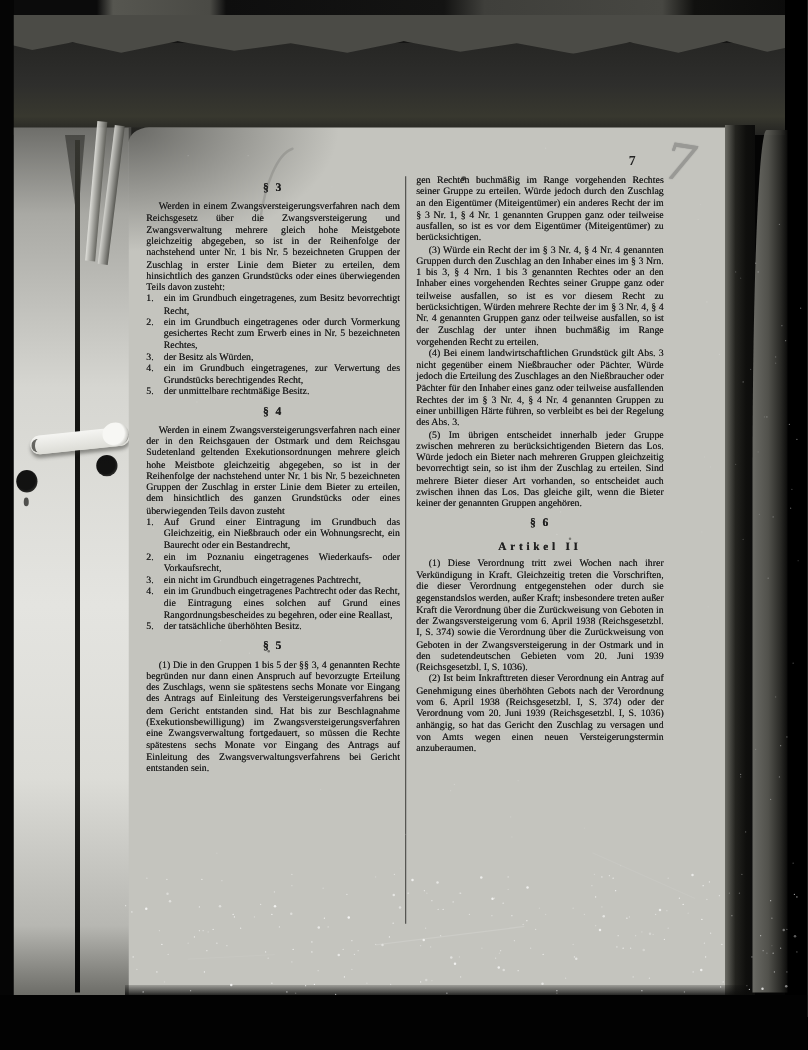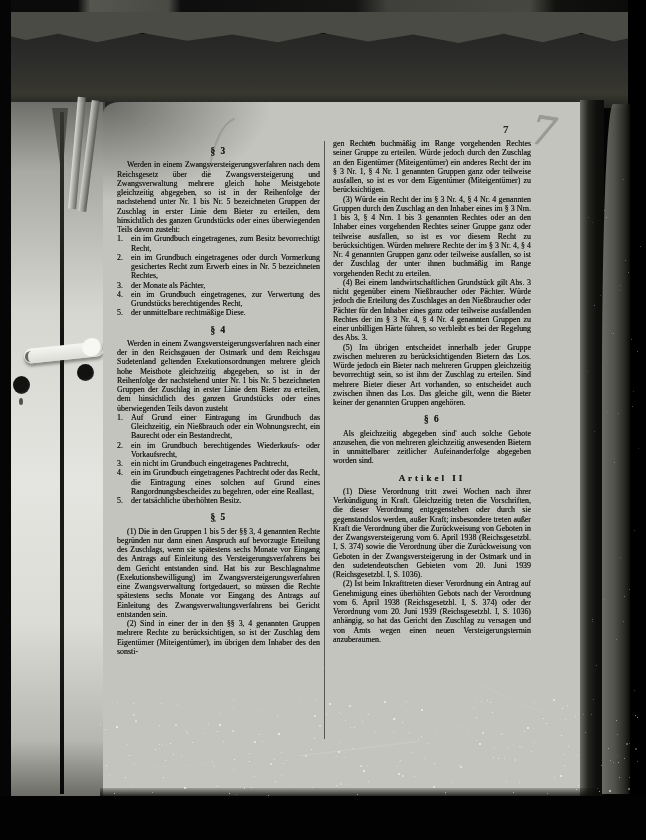--- a/index.html
+++ b/index.html
@@ -122,41 +122,39 @@
 
   <svg class="pencil-mark" width="38" height="70" viewBox="0 0 38 70">
     <path d="M8,64 C12,34 22,10 34,6" stroke="#6f6f6b" stroke-width="2" fill="none" stroke-linecap="round"></path>
   </svg>
 
   <div class="col col-left">
       <div class="heading first">§ 3</div>
       <div class="para">Werden in einem Zwangsversteigerungsverfahren nach dem Reichsgesetz über die Zwangsversteigerung und Zwangsverwaltung mehrere gleich hohe Meistgebote gleichzeitig abgegeben, so ist in der Reihenfolge der nachstehend unter Nr. 1 bis Nr. 5 bezeichneten Gruppen der Zuschlag in erster Linie dem Bieter zu erteilen, dem hinsichtlich des ganzen Grundstücks oder eines überwiegenden Teils davon zusteht:</div>
       <div class="list-item"><span class="num">1.</span><span>ein im Grundbuch eingetragenes, zum Besitz bevorrechtigt Recht,</span></div>
       <div class="list-item"><span class="num">2.</span><span>ein im Grundbuch eingetragenes oder durch Vormerkung gesichertes Recht zum Erwerb eines in Nr. 5 bezeichneten Rechtes,</span></div>
-      <div class="list-item"><span class="num">3.</span><span>der Monate als Pächter,</span></div>
+      <div class="list-item"><span class="num">3.</span><span>der Besitz als Würden,</span></div>
       <div class="list-item"><span class="num">4.</span><span>ein im Grundbuch eingetragenes, zur Verwertung des Grundstücks berechtigendes Recht,</span></div>
-      <div class="list-item"><span class="num">5.</span><span>der unmittelbare rechtmäßige Diese.</span></div>
+      <div class="list-item"><span class="num">5.</span><span>der unmittelbare rechtmäßige Besitz.</span></div>
       <div class="heading">§ 4</div>
       <div class="para">Werden in einem Zwangsversteigerungsverfahren nach einer der in den Reichsgauen der Ostmark und dem Reichsgau Sudetenland geltenden Exekutionsordnungen mehrere gleich hohe Meistbote gleichzeitig abgegeben, so ist in der Reihenfolge der nachstehend unter Nr. 1 bis Nr. 5 bezeichneten Gruppen der Zuschlag in erster Linie dem Bieter zu erteilen, dem hinsichtlich des ganzen Grundstücks oder eines überwiegenden Teils davon zusteht</div>
       <div class="list-item"><span class="num">1.</span><span>Auf Grund einer Eintragung im Grundbuch das Gleichzeitig, ein Nießbrauch oder ein Wohnungsrecht, ein Baurecht oder ein Bestandrecht,</span></div>
-      <div class="list-item"><span class="num">2.</span><span>ein im Grundbuch berechtigendes Wiederkaufs- oder Vorkaufsrecht,</span></div>
+      <div class="list-item"><span class="num">2.</span><span>ein im Poznaniu eingetragenes Wiederkaufs- oder Vorkaufsrecht,</span></div>
       <div class="list-item"><span class="num">3.</span><span>ein nicht im Grundbuch eingetragenes Pachtrecht,</span></div>
       <div class="list-item"><span class="num">4.</span><span>ein im Grundbuch eingetragenes Pachtrecht oder das Recht, die Eintragung eines solchen auf Grund eines Rangordnungsbescheides zu begehren, oder eine Reallast,</span></div>
       <div class="list-item"><span class="num">5.</span><span>der tatsächliche überhöhten Besitz.</span></div>
       <div class="heading">§ 5</div>
       <div class="para">(1) Die in den Gruppen 1 bis 5 der §§ 3, 4 genannten Rechte begründen nur dann einen Anspruch auf bevorzugte Erteilung des Zuschlags, wenn sie spätestens sechs Monate vor Eingang des Antrags auf Einleitung des Versteigerungsverfahrens bei dem Gericht entstanden sind. Hat bis zur Beschlagnahme (Exekutionsbewilligung) im Zwangsversteigerungsverfahren eine Zwangsverwaltung fortgedauert, so müssen die Rechte spätestens sechs Monate vor Eingang des Antrags auf Einleitung des Zwangsverwaltungsverfahrens bei Gericht entstanden sein.</div>
-      <div class="para">(2) Sind in einer der in den §§ 3, 4 genannten Gruppen mehrere Rechte zu berücksichtigen, so ist der Zuschlag dem Eigentümer (Miteigentümer), im übrigen dem Inhaber des den sonsti-</div>
     </div>
   <div class="col col-right">
       <div class="para noindent">gen Rechten buchmäßig im Range vorgehenden Rechtes seiner Gruppe zu erteilen. Würde jedoch durch den Zuschlag an den Eigentümer (Miteigentümer) ein anderes Recht der im § 3 Nr. 1, § 4 Nr. 1 genannten Gruppen ganz oder teilweise ausfallen, so ist es vor dem Eigentümer (Miteigentümer) zu berücksichtigen.</div>
       <div class="para">(3) Würde ein Recht der im § 3 Nr. 4, § 4 Nr. 4 genannten Gruppen durch den Zuschlag an den Inhaber eines im § 3 Nrn. 1 bis 3, § 4 Nrn. 1 bis 3 genannten Rechtes oder an den Inhaber eines vorgehenden Rechtes seiner Gruppe ganz oder teilweise ausfallen, so ist es vor diesem Recht zu berücksichtigen. Würden mehrere Rechte der im § 3 Nr. 4, § 4 Nr. 4 genannten Gruppen ganz oder teilweise ausfallen, so ist der Zuschlag der unter ihnen buchmäßig im Range vorgehenden Recht zu erteilen.</div>
       <div class="para">(4) Bei einem landwirtschaftlichen Grundstück gilt Abs. 3 nicht gegenüber einem Nießbraucher oder Pächter. Würde jedoch die Erteilung des Zuschlages an den Nießbraucher oder Pächter für den Inhaber eines ganz oder teilweise ausfallenden Rechtes der im § 3 Nr. 4, § 4 Nr. 4 genannten Gruppen zu einer unbilligen Härte führen, so verbleibt es bei der Regelung des Abs. 3.</div>
       <div class="para">(5) Im übrigen entscheidet innerhalb jeder Gruppe zwischen mehreren zu berücksichtigenden Bietern das Los. Würde jedoch ein Bieter nach mehreren Gruppen gleichzeitig bevorrechtigt sein, so ist ihm der Zuschlag zu erteilen. Sind mehrere Bieter dieser Art vorhanden, so entscheidet auch zwischen ihnen das Los. Das gleiche gilt, wenn die Bieter keiner der genannten Gruppen angehören.</div>
       <div class="heading">§ 6</div>
-      <div class="para">Als gleichzeitig abgegeben sind auch solche Gebote anzusehen, die von mehreren gleichzeitig anwesenden Bietern in unmittelbarer zeitlicher Aufeinanderfolge abgegeben worden sind.</div>
       <div class="heading spaced">Artikel II</div>
       <div class="para">(1) Diese Verordnung tritt zwei Wochen nach ihrer Verkündigung in Kraft. Gleichzeitig treten die Vorschriften, die dieser Verordnung entgegenstehen oder durch sie gegenstandslos werden, außer Kraft; insbesondere treten außer Kraft die Verordnung über die Zurückweisung von Geboten in der Zwangsversteigerung vom 6. April 1938 (Reichsgesetzbl. I, S. 374) sowie die Verordnung über die Zurückweisung von Geboten in der Zwangsversteigerung in der Ostmark und in den sudetendeutschen Gebieten vom 20. Juni 1939 (Reichsgesetzbl. I, S. 1036).</div>
       <div class="para">(2) Ist beim Inkrafttreten dieser Verordnung ein Antrag auf Genehmigung eines überhöhten Gebots nach der Verordnung vom 6. April 1938 (Reichsgesetzbl. I, S. 374) oder der Verordnung vom 20. Juni 1939 (Reichsgesetzbl. I, S. 1036) anhängig, so hat das Gericht den Zuschlag zu versagen und von Amts wegen einen neuen Versteigerungstermin anzuberaumen.</div>
     </div>
 
   <div class="scratch" style="left:300px;top:748px;width:120px;transform:rotate(-7deg);"></div>
   <div class="scratch" style="left:470px;top:700px;width:90px;transform:rotate(24deg);opacity:.5;"></div>
   <div class="scratch" style="left:150px;top:765px;width:70px;transform:rotate(-3deg);opacity:.4;"></div>
   <div class="darkspeck" style="left:369px;top:141px;width:4px;height:3px;opacity:.7;"></div>
   <div class="darkspeck" style="left:214px;top:520px;width:2px;height:2px;opacity:.5;"></div>

